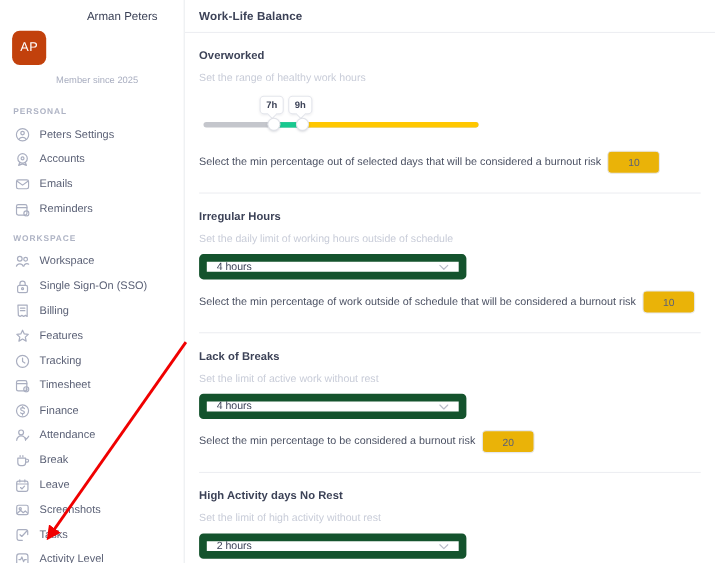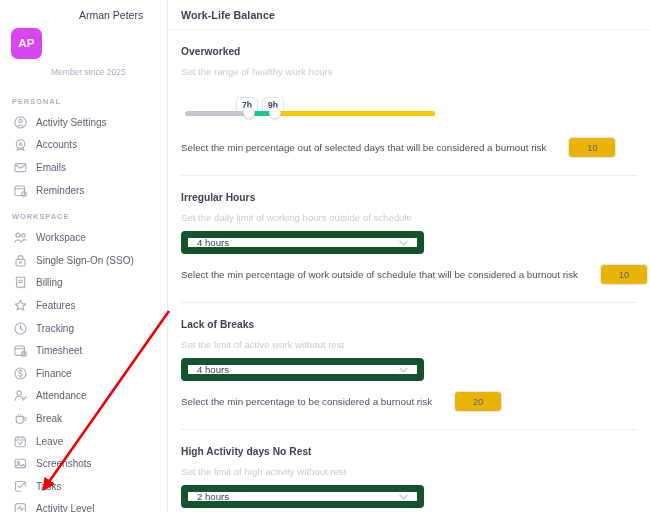--- a/index.html
+++ b/index.html
@@ -28,24 +28,24 @@
   }
   .profile {
     display: flex;
     align-items: center;
     padding: 9px 0 9px 11px;
     gap: 9px;
   }
   .avatar {
     width: 31px; height: 31px;
     border-radius: 7px;
-    background: #d946ef;
+    background: #c2410c;
     color: #ffffff;
     font-size: 11.5px;
-    font-weight: bold;
+    font-weight: normal;
     letter-spacing: .3px;
     display: flex;
     align-items: center;
     justify-content: center;
     flex: 0 0 31px;
   }
   .profile-text { display: flex; flex-direction: column; gap: 2px; }
   .profile-name {
     font-size: 10.5px;
     font-weight: normal;
@@ -134,21 +134,21 @@
   }
 
   
   .slider-wrap {
     position: relative;
     height: 42px;
     margin-left: 2px;
   }
   .bubble {
     position: absolute;
-    top: 12px;
+    top: 2px;
     transform: translateX(-50%);
     background: #ffffff;
     border: 1px solid #e4e6ec;
     border-radius: 4px;
     font-size: 8.6px;
     font-weight: bold;
     color: #3c4257;
     padding: 3px 5px 3px 5px;
     line-height: 9px;
     box-shadow: 0 1px 2px rgba(60,66,87,.06);
@@ -194,21 +194,21 @@
     border: 1px solid #e0e2e8;
     box-shadow: 0 1px 2px rgba(60,66,87,.18);
     transform: translateX(-50%);
     cursor: pointer;
   }
 
   
   .inline-row {
     display: flex;
     align-items: center;
-    gap: 22px;
+    gap: 6px;
     margin-top: 10px;
   }
   .inline-label {
     font-size: 9.8px;
     color: #4b5163;
     white-space: nowrap;
   }
   .num-input {
     width: 48px;
     height: 21px;
@@ -271,21 +271,21 @@
     <div id="nav-root">
         <div class="nav-section-label">PERSONAL</div>
         <div class="nav-item">
           <span class="ico">
             <svg width="13" height="13" viewBox="0 0 13 13">
               <circle cx="6.5" cy="6.5" r="5.6" fill="none" stroke="currentColor" stroke-width="1.1" stroke-linecap="round" stroke-linejoin="round"></circle>
               <circle cx="6.5" cy="5" r="1.6" fill="none" stroke="currentColor" stroke-width="1.1" stroke-linecap="round" stroke-linejoin="round"></circle>
               <path d="M3.4 10.5a3.4 2.6 0 016.2 0" fill="none" stroke="currentColor" stroke-width="1.1" stroke-linecap="round" stroke-linejoin="round"></path>
             </svg>
           </span>
-          <span>Activity Settings</span>
+          <span>Peters Settings</span>
         </div>
         <div class="nav-item">
           <span class="ico">
             <svg width="13" height="13" viewBox="0 0 13 13">
               <circle cx="6.5" cy="6" r="4.3" fill="none" stroke="currentColor" stroke-width="1.1" stroke-linecap="round" stroke-linejoin="round"></circle>
               <circle cx="6.5" cy="6" r="1.3" fill="none" stroke="currentColor" stroke-width="1.1" stroke-linecap="round" stroke-linejoin="round"></circle>
               <path d="M4 9.6L3 12.3l3.5-1.3L10 12.3l-1-2.7" fill="none" stroke="currentColor" stroke-width="1.1" stroke-linecap="round" stroke-linejoin="round"></path>
             </svg>
           </span>
           <span>Accounts</span>

